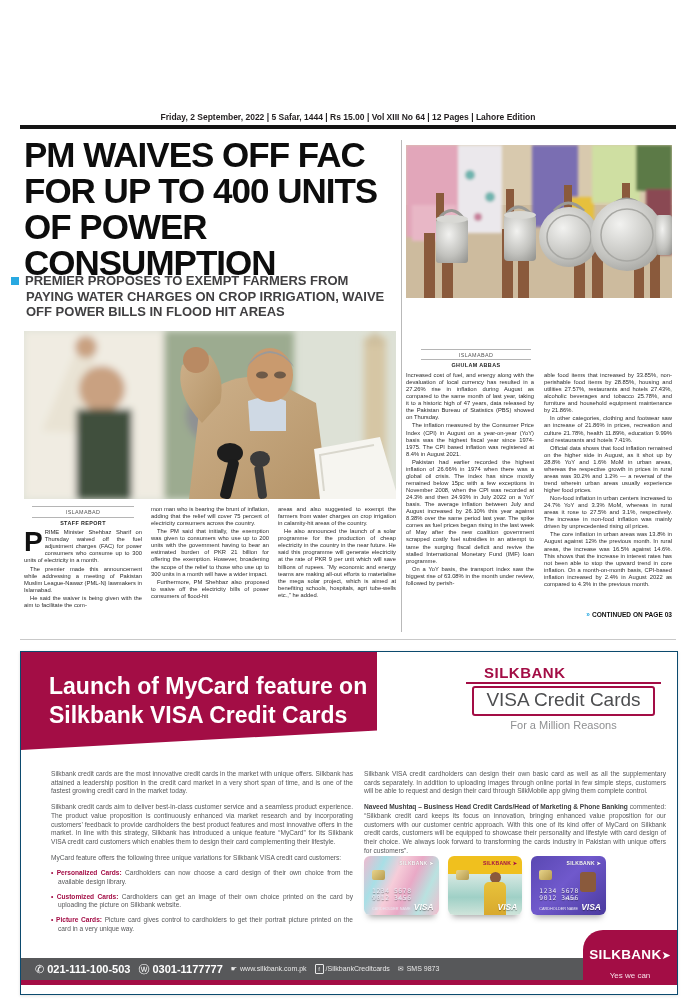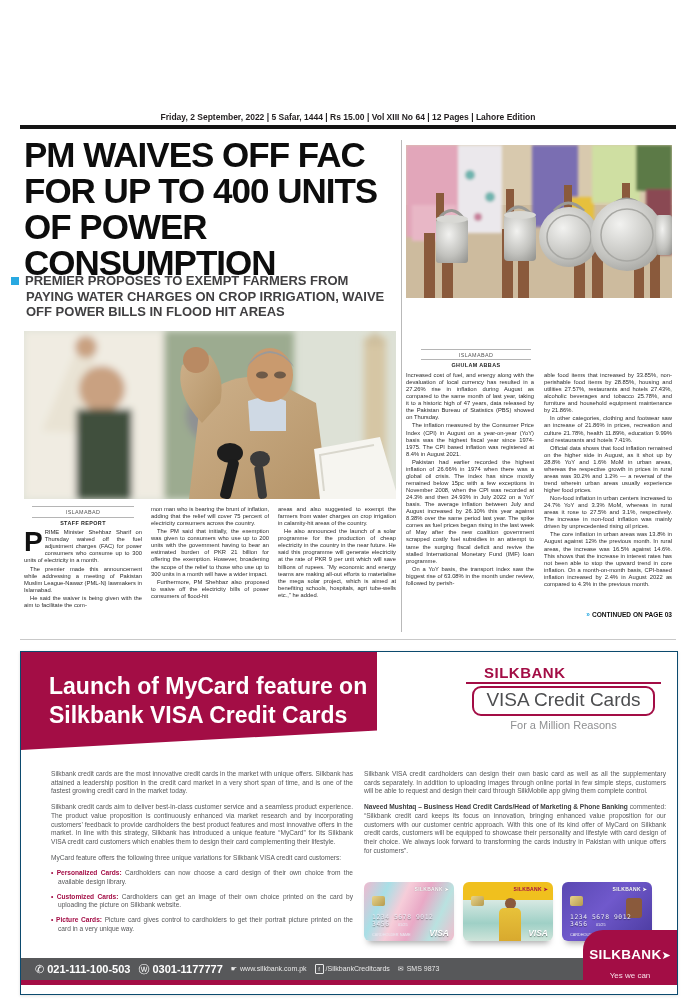--- a/index.html
+++ b/index.html
@@ -52,35 +52,35 @@
   
   .ad{position:absolute;top:651px;left:20px;width:656px;height:342px;background:#fff;
       border:1px solid #0c4a6e;box-shadow:0 1px 3px rgba(0,0,0,.12);}
   .ad-banner{position:absolute;top:0;left:0;width:356px;height:98px;background:#A30D45;
              clip-path:polygon(0 0,100% 0,100% 80%,0 100%);}
   .ad-banner-text{position:absolute;top:20px;left:28px;color:#fff;font-size:23px;
                   font-weight:bold;line-height:1.28;}
   .ad-logo{position:absolute;top:12px;left:445px;width:195px;text-align:center;}
   .ad-logo-name{display:block;text-align:left;color:#A30D45;font-weight:bold;font-size:15px;
                 letter-spacing:.5px;border-bottom:2px solid #A30D45;padding:0 0 1px 18px;}
-  .ad-logo-box{display:inline-block;border:2px solid #A30D45;border-radius:9px;
+  .ad-logo-box{display:inline-block;border:2px solid #A30D45;border-radius:3px;
                padding:1px 12px 3px;font-size:19px;color:#4d4e50;margin-top:2px;background:#fff;}
   .ad-logo-tag{display:block;color:#8f9092;font-size:11px;margin-top:3px;}
 
   .ad-col{position:absolute;top:118px;width:302px;font-size:6.6px;line-height:1.32;
           color:#57585a;text-align:justify;}
   .ad-col p{margin:0 0 7px 0;}
   .ad-col-left{left:30px;}
   .ad-col-right{left:343px;}
   .ad-bullet{margin:0 0 6px 0;padding-left:7px;text-indent:-7px;}
   .ad-bullet .dot{color:#A30D45;font-weight:bold;}
   .ad-bullet .lead{color:#A30D45;font-weight:bold;}
   .bold-lead{font-weight:bold;color:#3f4042;}
 
-  .ad-cards{position:absolute;top:204px;left:343px;width:288px;display:flex;gap:9px;margin-top:26px;}
+  .ad-cards{position:absolute;top:204px;left:343px;width:242px;display:flex;gap:9px;}
   .ccard{position:relative;width:95px;height:59px;border-radius:6px;overflow:hidden;
          box-shadow:0 6px 6px -4px rgba(0,0,0,.35);}
   .ccard .cbrand{position:absolute;top:4px;right:5px;color:#fff;font-size:5px;font-weight:bold;
                  letter-spacing:.3px;text-shadow:0 0 1px rgba(0,0,0,.4);}
   .ccard .chip{position:absolute;top:14px;left:8px;width:13px;height:10px;border-radius:2px;
                background:linear-gradient(135deg,#e8d48a,#b59a4e);}
   .ccard .cnum{position:absolute;top:31px;left:8px;right:6px;font-family:"DejaVu Sans Mono",monospace;
                font-size:6.3px;letter-spacing:.6px;color:#f0f0fa;text-shadow:0 1px 1px rgba(0,0,0,.45);}
   .ccard .cvalid{position:absolute;top:41px;left:34px;font-size:3.8px;color:#e9e9f2;}
   .ccard .cname{position:absolute;bottom:4px;left:8px;font-size:3.8px;color:#e9e9f2;}

